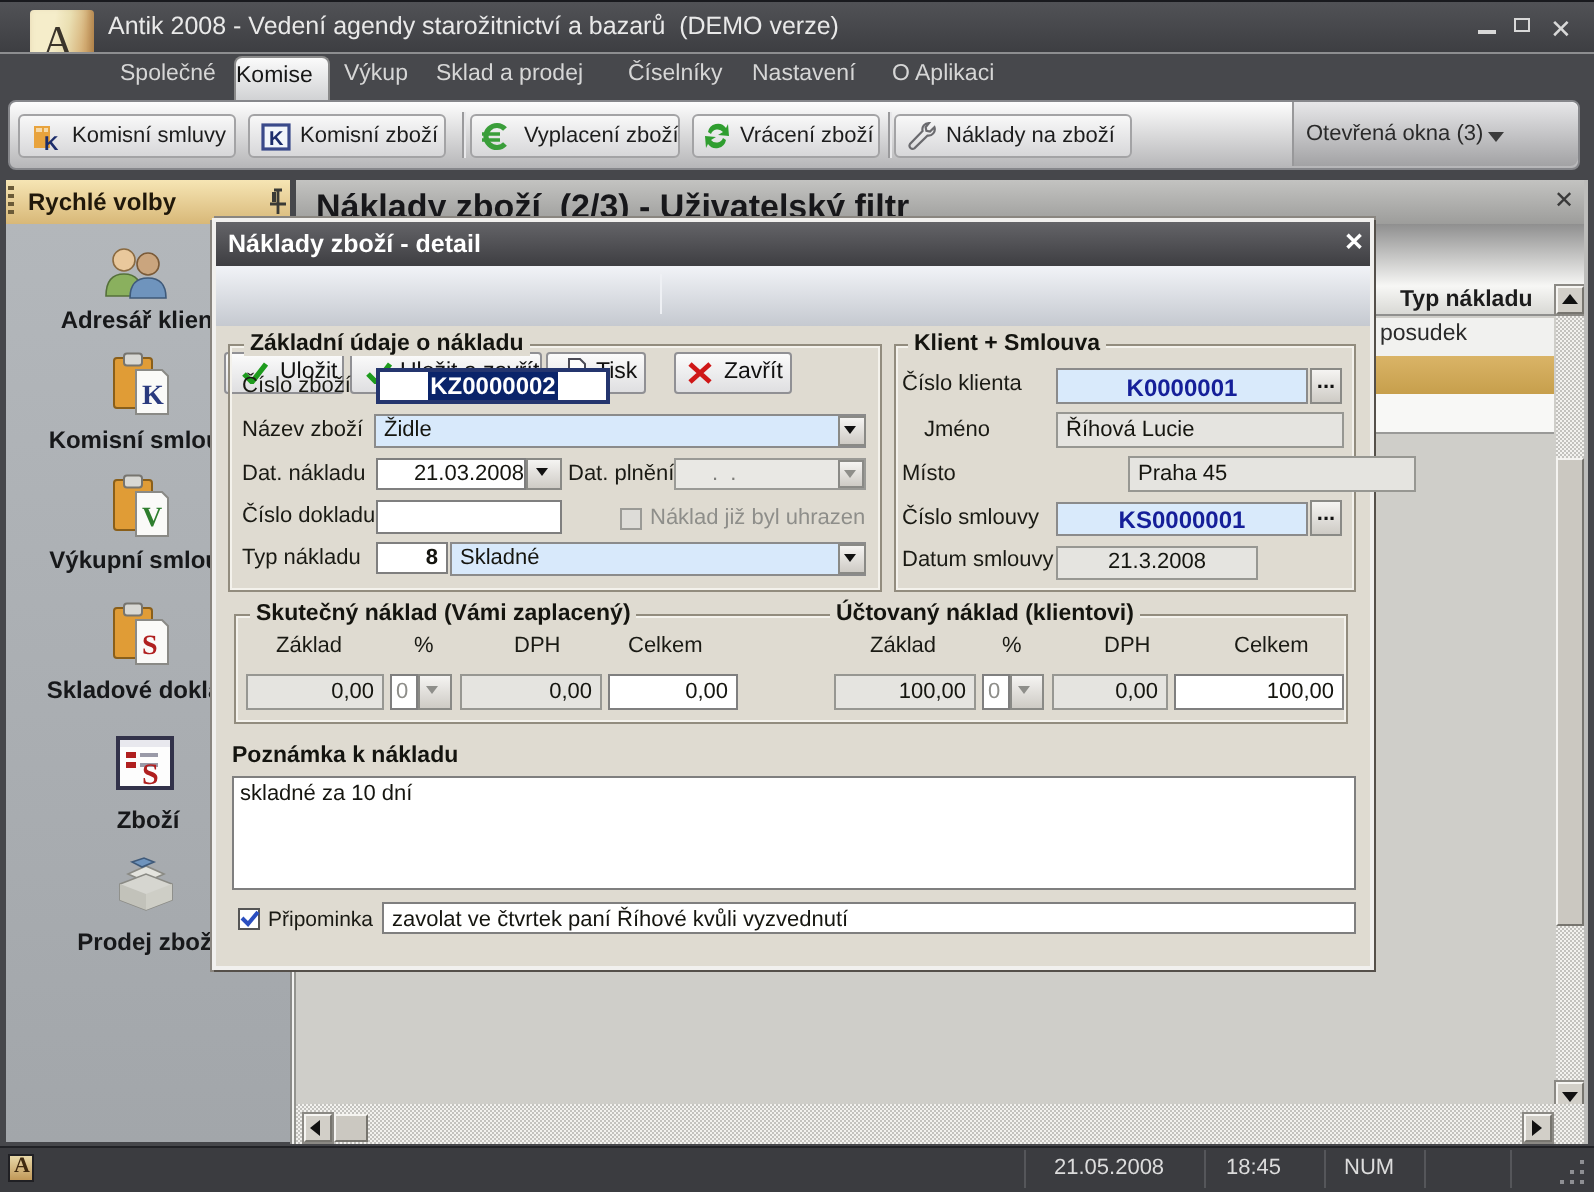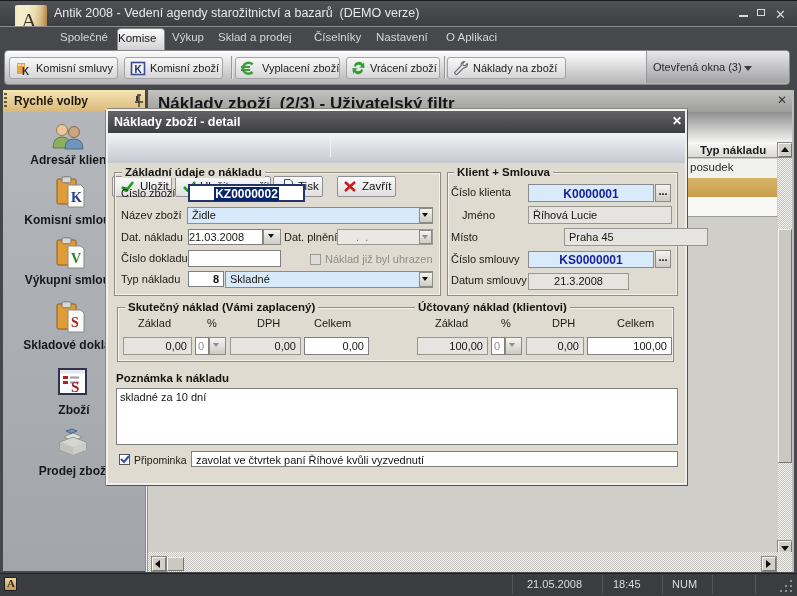--- a/index.html
+++ b/index.html
@@ -269,21 +269,21 @@
     <div class="abs flbl" style="left:13px;top:120px;">Dat. nákladu</div>
     <div class="abs flbl" style="left:13px;top:141px;">Číslo dokladu</div>
     <div class="abs flbl" style="left:13px;top:162px;">Typ nákladu</div>
 
     <div class="abs" style="left:80px;top:73px;width:117px;height:18px;background:#fff;border:2px solid #24356e;text-align:center;line-height:13px;"><span style="background:#0a246a;color:#fff;font-weight:bold;font-size:12px;padding:0 1px;">KZ0000002</span></div>
 
     <div class="abs combo" style="left:79px;top:96px;width:246px;height:17px;padding:1px 0 0 4px;">Židle</div>
     <div class="abs cbtn" style="left:311px;top:97px;width:14px;height:15px;"></div>
     <div class="abs tri" style="left:314px;top:102px;border-left:3.5px solid transparent;border-right:3.5px solid transparent;border-top:4px solid #111;"></div>
 
-    <div class="abs fwhite" style="left:80px;top:118px;width:75px;height:16px;text-align:left;padding-top:1px;">21.03.2008</div>
+    <div class="abs fwhite" style="left:80px;top:118px;width:75px;height:16px;text-align:right;padding-top:1px;">21.03.2008</div>
     <div class="abs cbtn" style="left:155px;top:118px;width:18px;height:16px;"></div>
     <div class="abs tri" style="left:160px;top:123px;border-left:3.5px solid transparent;border-right:3.5px solid transparent;border-top:4px solid #111;"></div>
     <div class="abs flbl" style="left:176px;top:120px;font-size:11px;">Dat. plnění</div>
     <div class="abs" style="left:229px;top:118px;width:96px;height:16px;background:#e9e8e4;border:1px solid #9a9a96;font-size:11px;color:#7e7e7a;padding:1px 0 0 18px;">.&nbsp;&nbsp;.</div>
     <div class="abs cbtn" style="left:311px;top:119px;width:13px;height:14px;"></div>
     <div class="abs tri" style="left:314px;top:124px;border-left:3.5px solid transparent;border-right:3.5px solid transparent;border-top:4px solid #8e8e8a;"></div>
 
     <div class="abs fwhite" style="left:80px;top:139px;width:93px;height:17px;"></div>
     <div class="abs" style="left:202px;top:143px;width:11px;height:11px;background:#dddcd8;border:1px solid #9a9a96;"></div>
     <div class="abs" style="left:217px;top:142px;font-size:11px;color:#8e8e8a;">Náklad již byl uhrazen</div>

